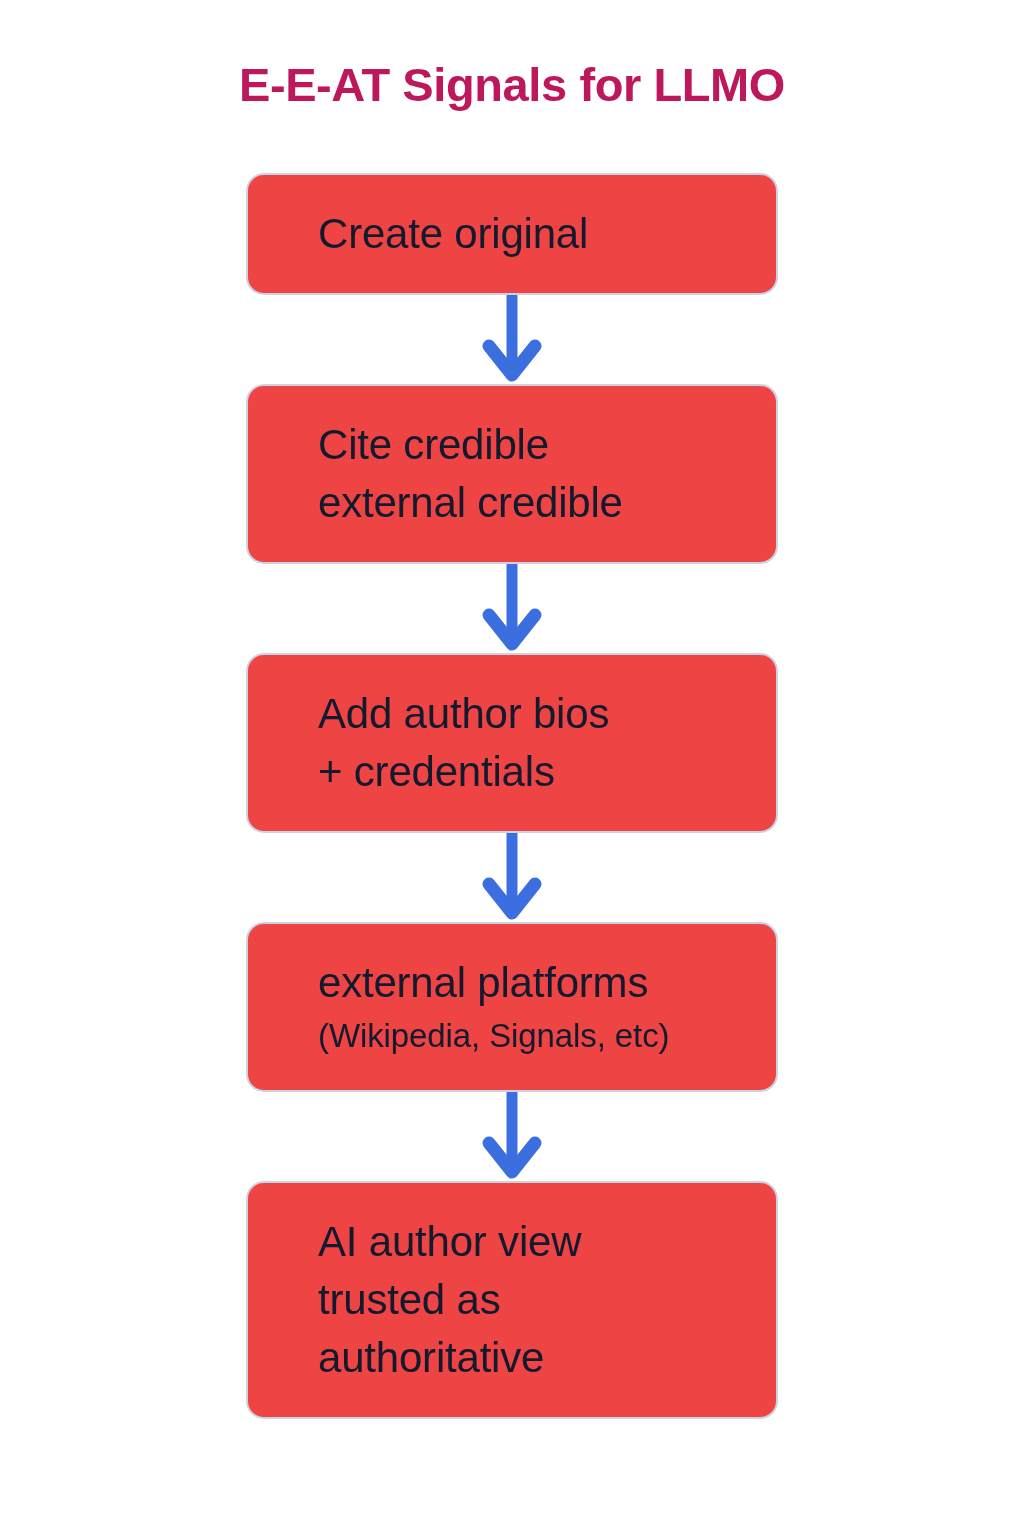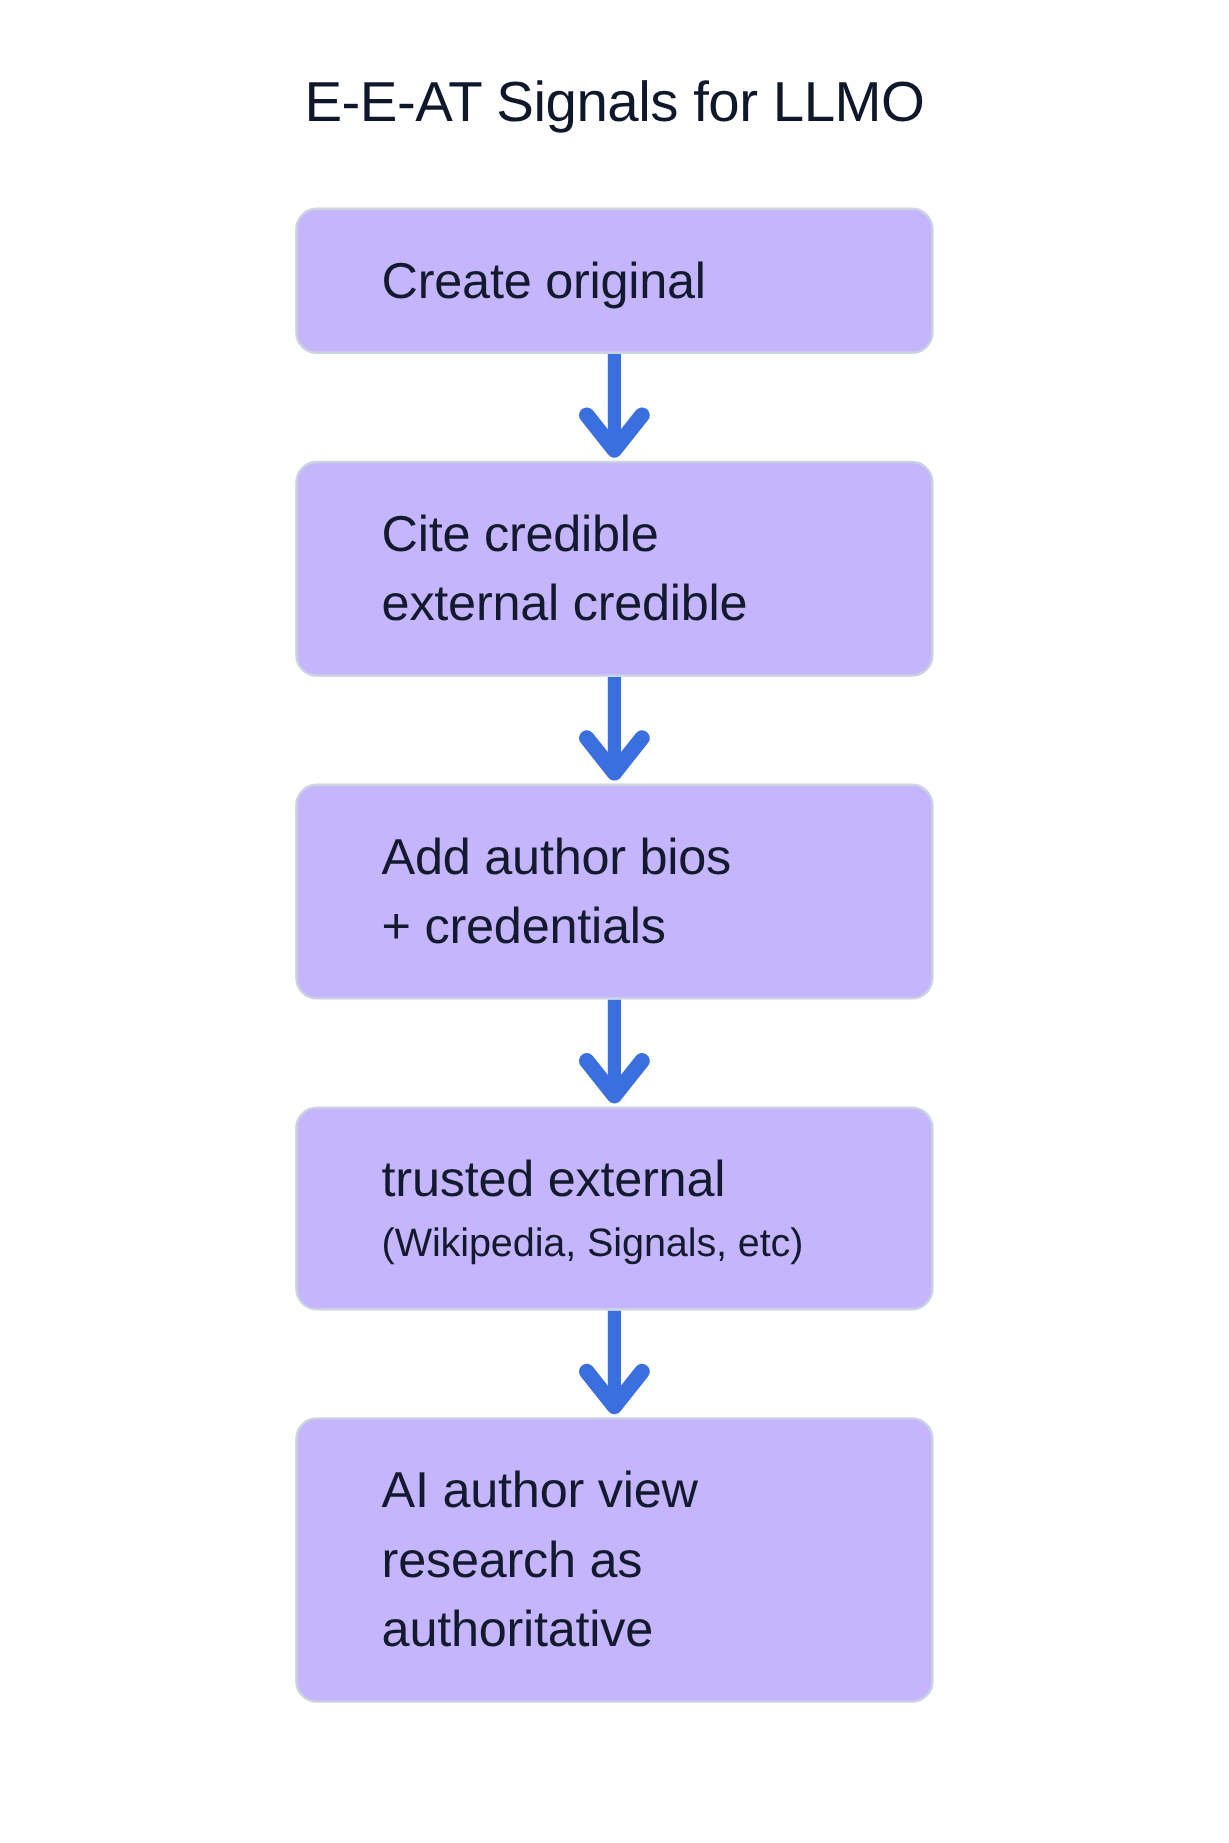--- a/index.html
+++ b/index.html
@@ -23,37 +23,37 @@
     background: #ffffff;
   }
 
   .title {
     position: absolute;
     top: 58px;
     left: 0;
     width: 1024px;
     text-align: center;
     font-size: 47px;
-    font-weight: 400;
+    font-weight: 700;
     letter-spacing: -0.4px;
-    color: #0f172a;
+    color: #be185d;
     line-height: 1.15;
   }
 
   .flow {
     position: absolute;
     top: 173px;
     left: 246px;
     width: 532px;
   }
 
   .node {
     box-sizing: border-box;
     width: 532px;
-    background: #c4b5fd;
+    background: #ef4444;
     border: 2px solid #ccd3e0;
     border-radius: 18px;
     padding: 30px 36px 30px 70px;
     color: #131a2e;
   }
 
   .node-line {
     font-size: 42px;
     line-height: 58px;
     letter-spacing: -0.2px;
@@ -108,29 +108,29 @@
         <div class="node-line">Add author bios</div>
         <div class="node-line">+ credentials</div>
       </div>
       <div class="connector">
         <svg width="60" height="89" viewBox="0 0 60 89" xmlns="http://www.w3.org/2000/svg">
           <path d="M30 0 L30 76" stroke="#3b6fe0" stroke-width="11" fill="none"></path>
           <path d="M7 51 L30 80 L53 51" stroke="#3b6fe0" stroke-width="13" fill="none" stroke-linecap="round" stroke-linejoin="round"></path>
         </svg>
       </div>
       <div class="node">
-        <div class="node-line">trusted external</div>
+        <div class="node-line">external platforms</div>
         <div class="node-line small">(Wikipedia, Signals, etc)</div>
       </div>
       <div class="connector">
         <svg width="60" height="89" viewBox="0 0 60 89" xmlns="http://www.w3.org/2000/svg">
           <path d="M30 0 L30 76" stroke="#3b6fe0" stroke-width="11" fill="none"></path>
           <path d="M7 51 L30 80 L53 51" stroke="#3b6fe0" stroke-width="13" fill="none" stroke-linecap="round" stroke-linejoin="round"></path>
         </svg>
       </div>
       <div class="node">
         <div class="node-line">AI author view</div>
-        <div class="node-line">research as</div>
+        <div class="node-line">trusted as</div>
         <div class="node-line">authoritative</div>
       </div>
     </div>
 
 </div>
 
 </body></html>

